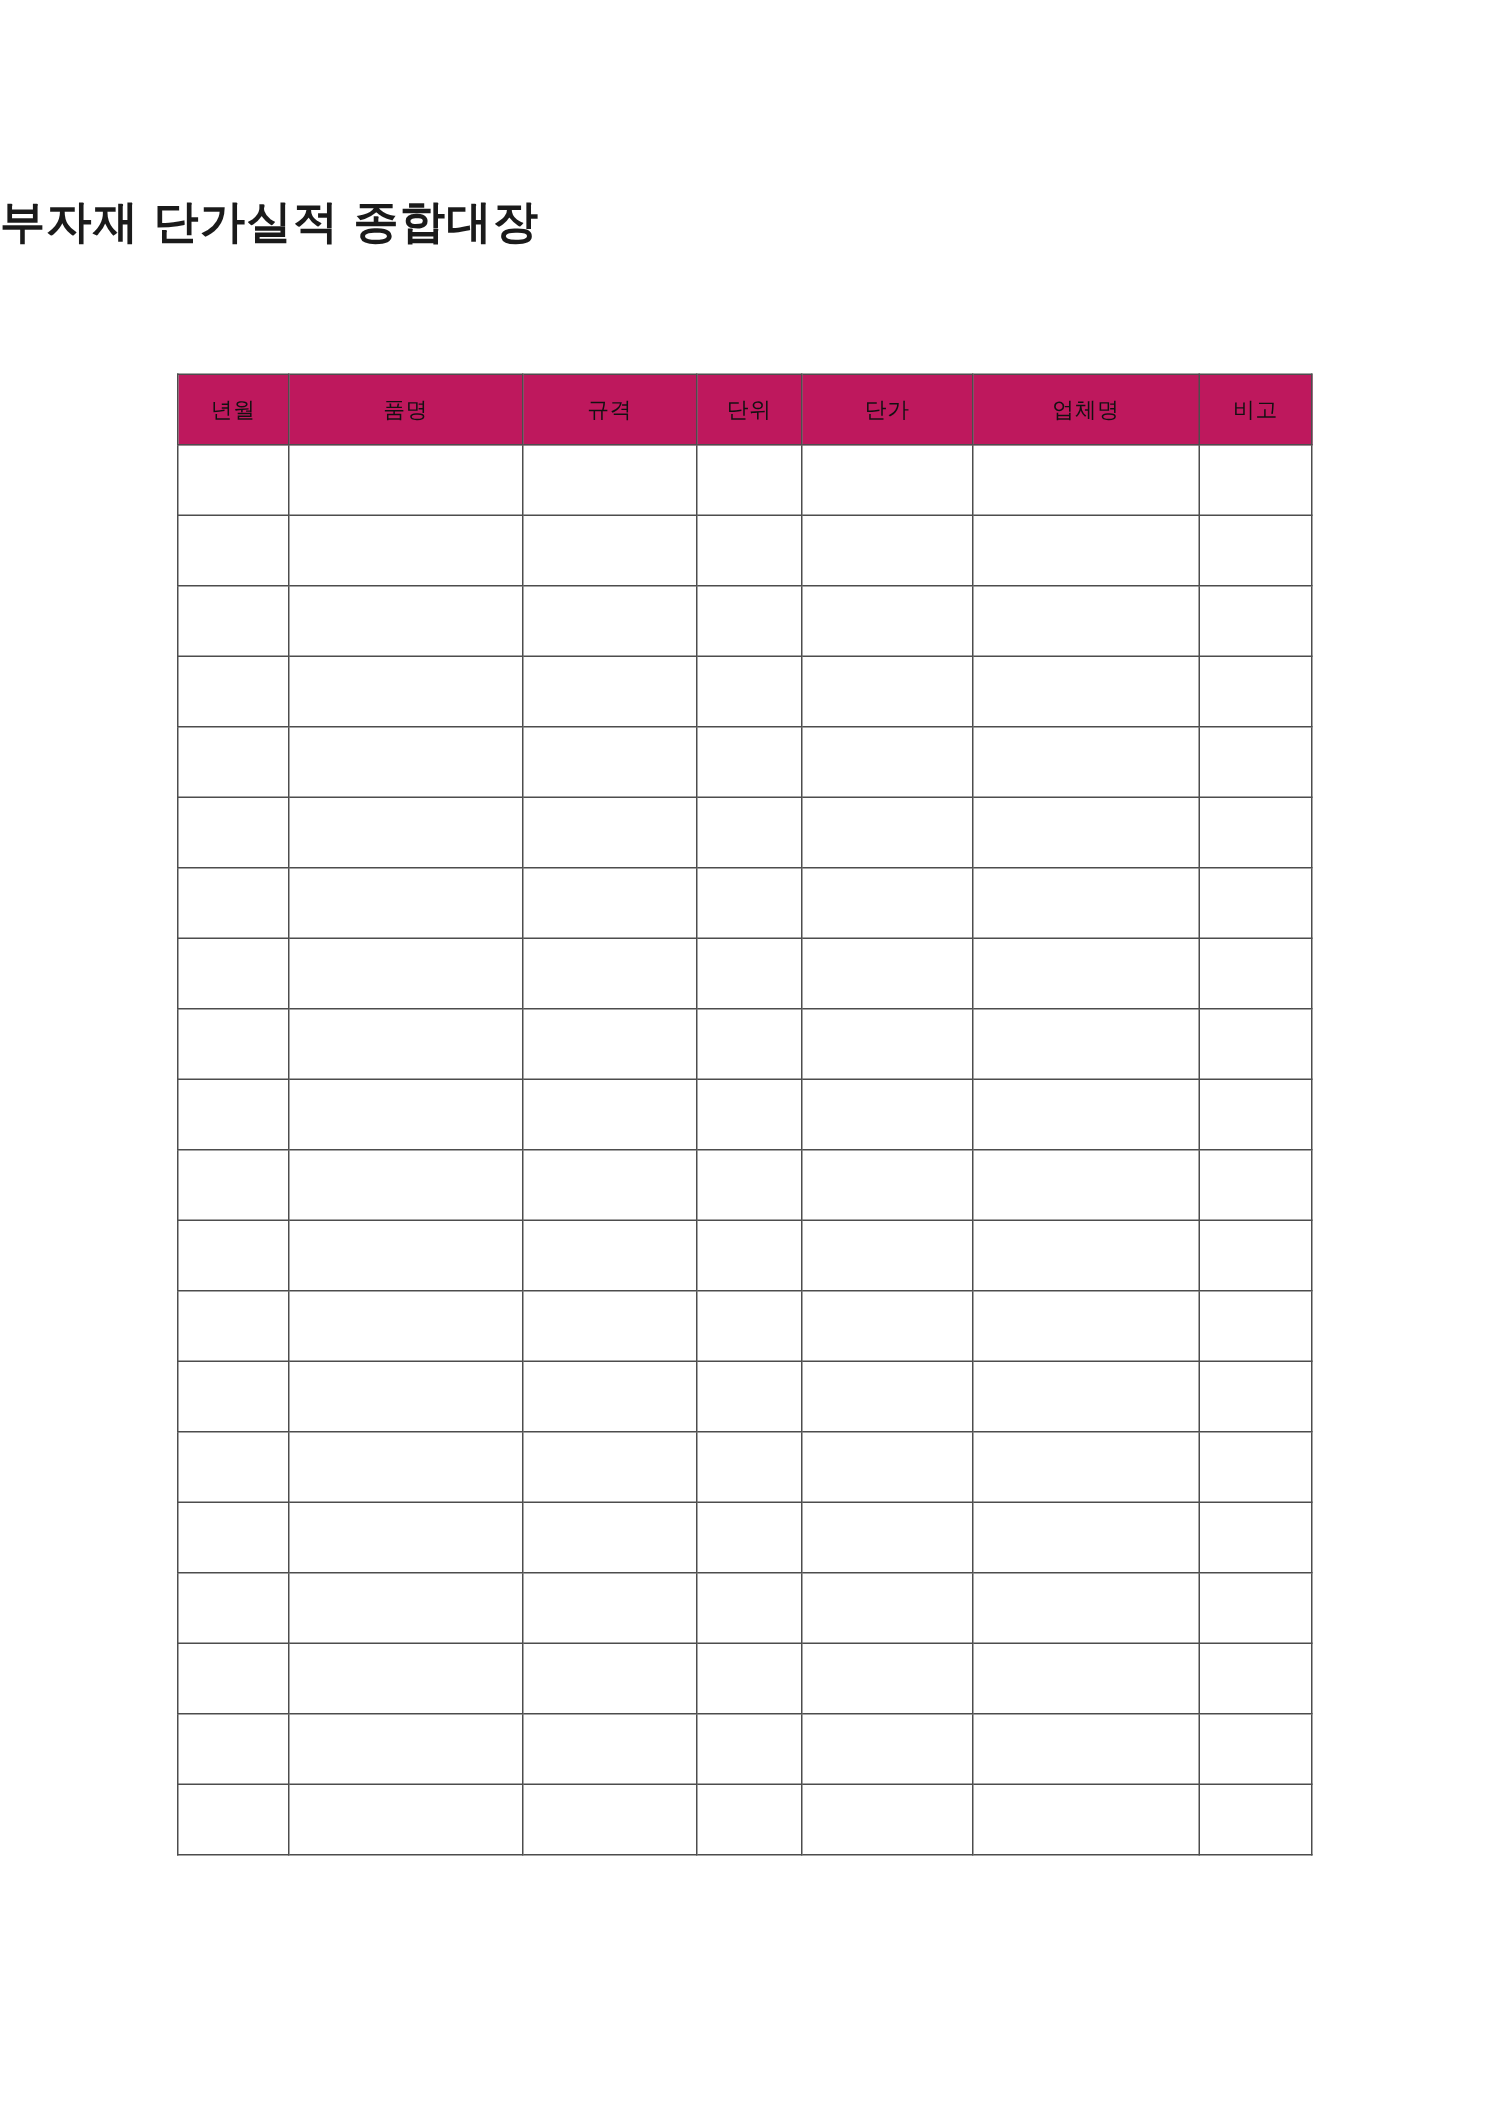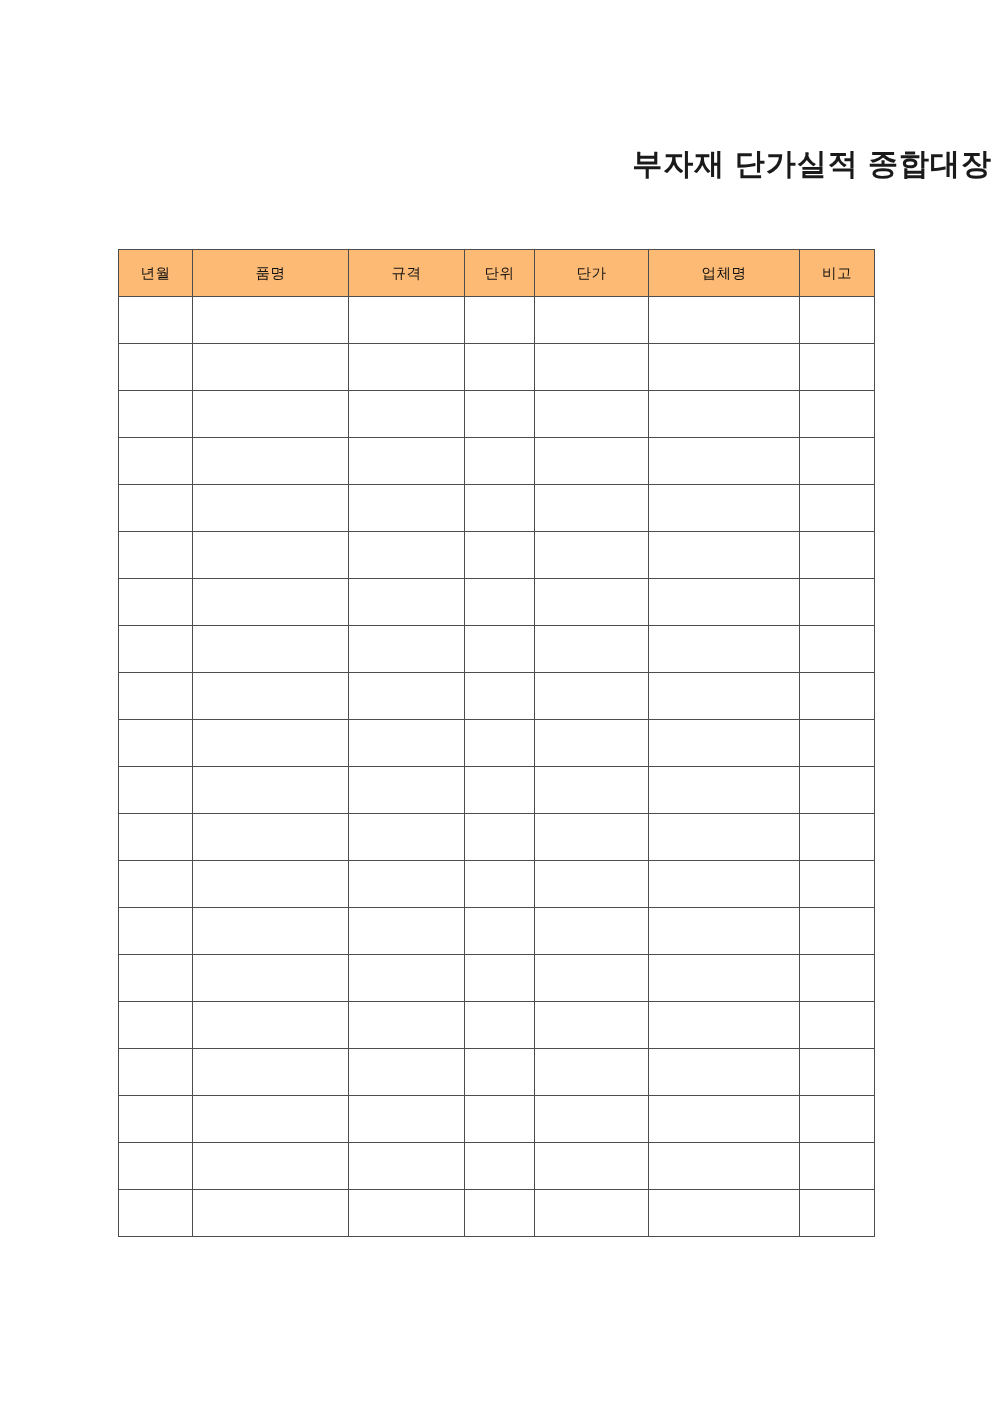--- a/index.html
+++ b/index.html
@@ -16,24 +16,24 @@
     overflow: hidden;
   }
   .page {
     width: 992px;
     height: 1403px;
     position: relative;
     box-sizing: border-box;
   }
   .doc-title {
     position: absolute;
-    top: 144px;
+    top: 128px;
     left: 0;
     width: 992px;
-    text-align: right;
+    text-align: left;
     font-size: 30px;
     font-weight: bold;
     letter-spacing: 1px;
     color: #1a1a1a;
     font-family: "Liberation Sans", sans-serif;
   }
   .table-wrap {
     position: absolute;
     top: 249px;
     left: 118px;
@@ -45,21 +45,21 @@
     table-layout: fixed;
   }
   table.ledger th,
   table.ledger td {
     border: 1px solid #4d4d4d;
     padding: 0;
     margin: 0;
   }
   table.ledger thead th {
     height: 46px;
-    background: #fdba74;
+    background: #be185d;
     font-size: 14.5px;
     font-weight: normal;
     text-align: center;
     vertical-align: middle;
     color: #111111;
     letter-spacing: 0.5px;
   }
   table.ledger tbody td {
     height: 46px;
     background: #ffffff;

